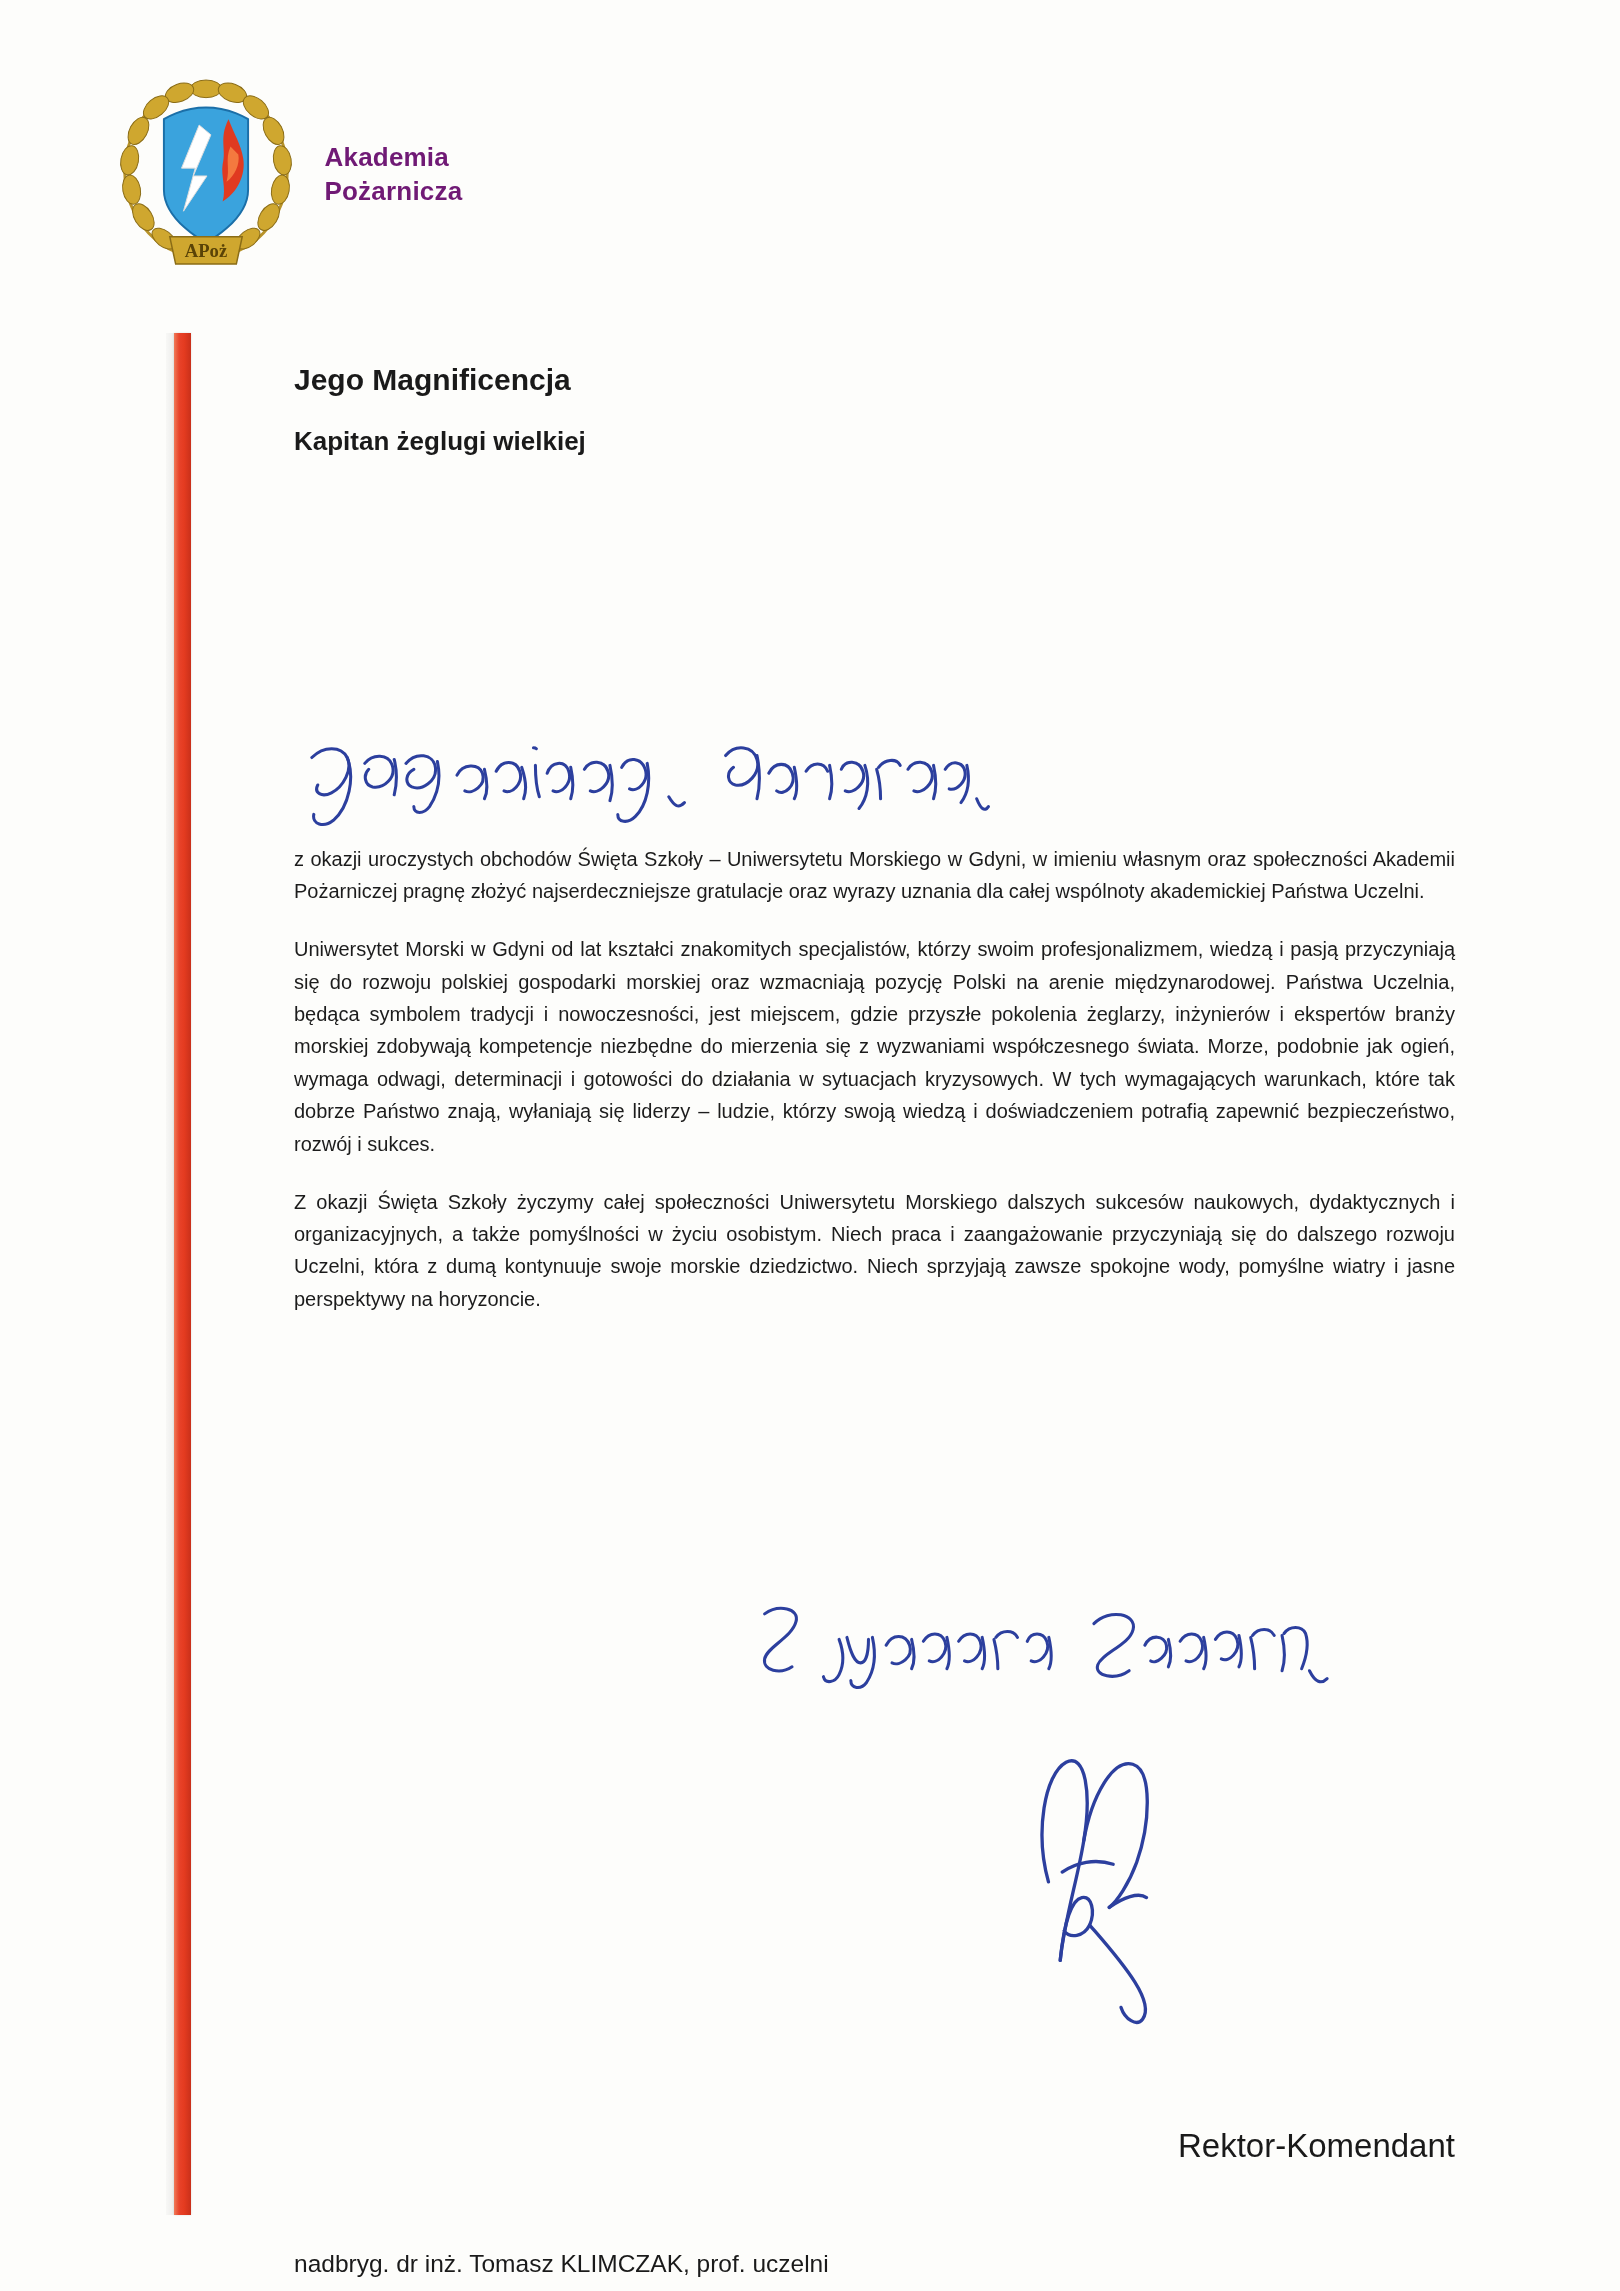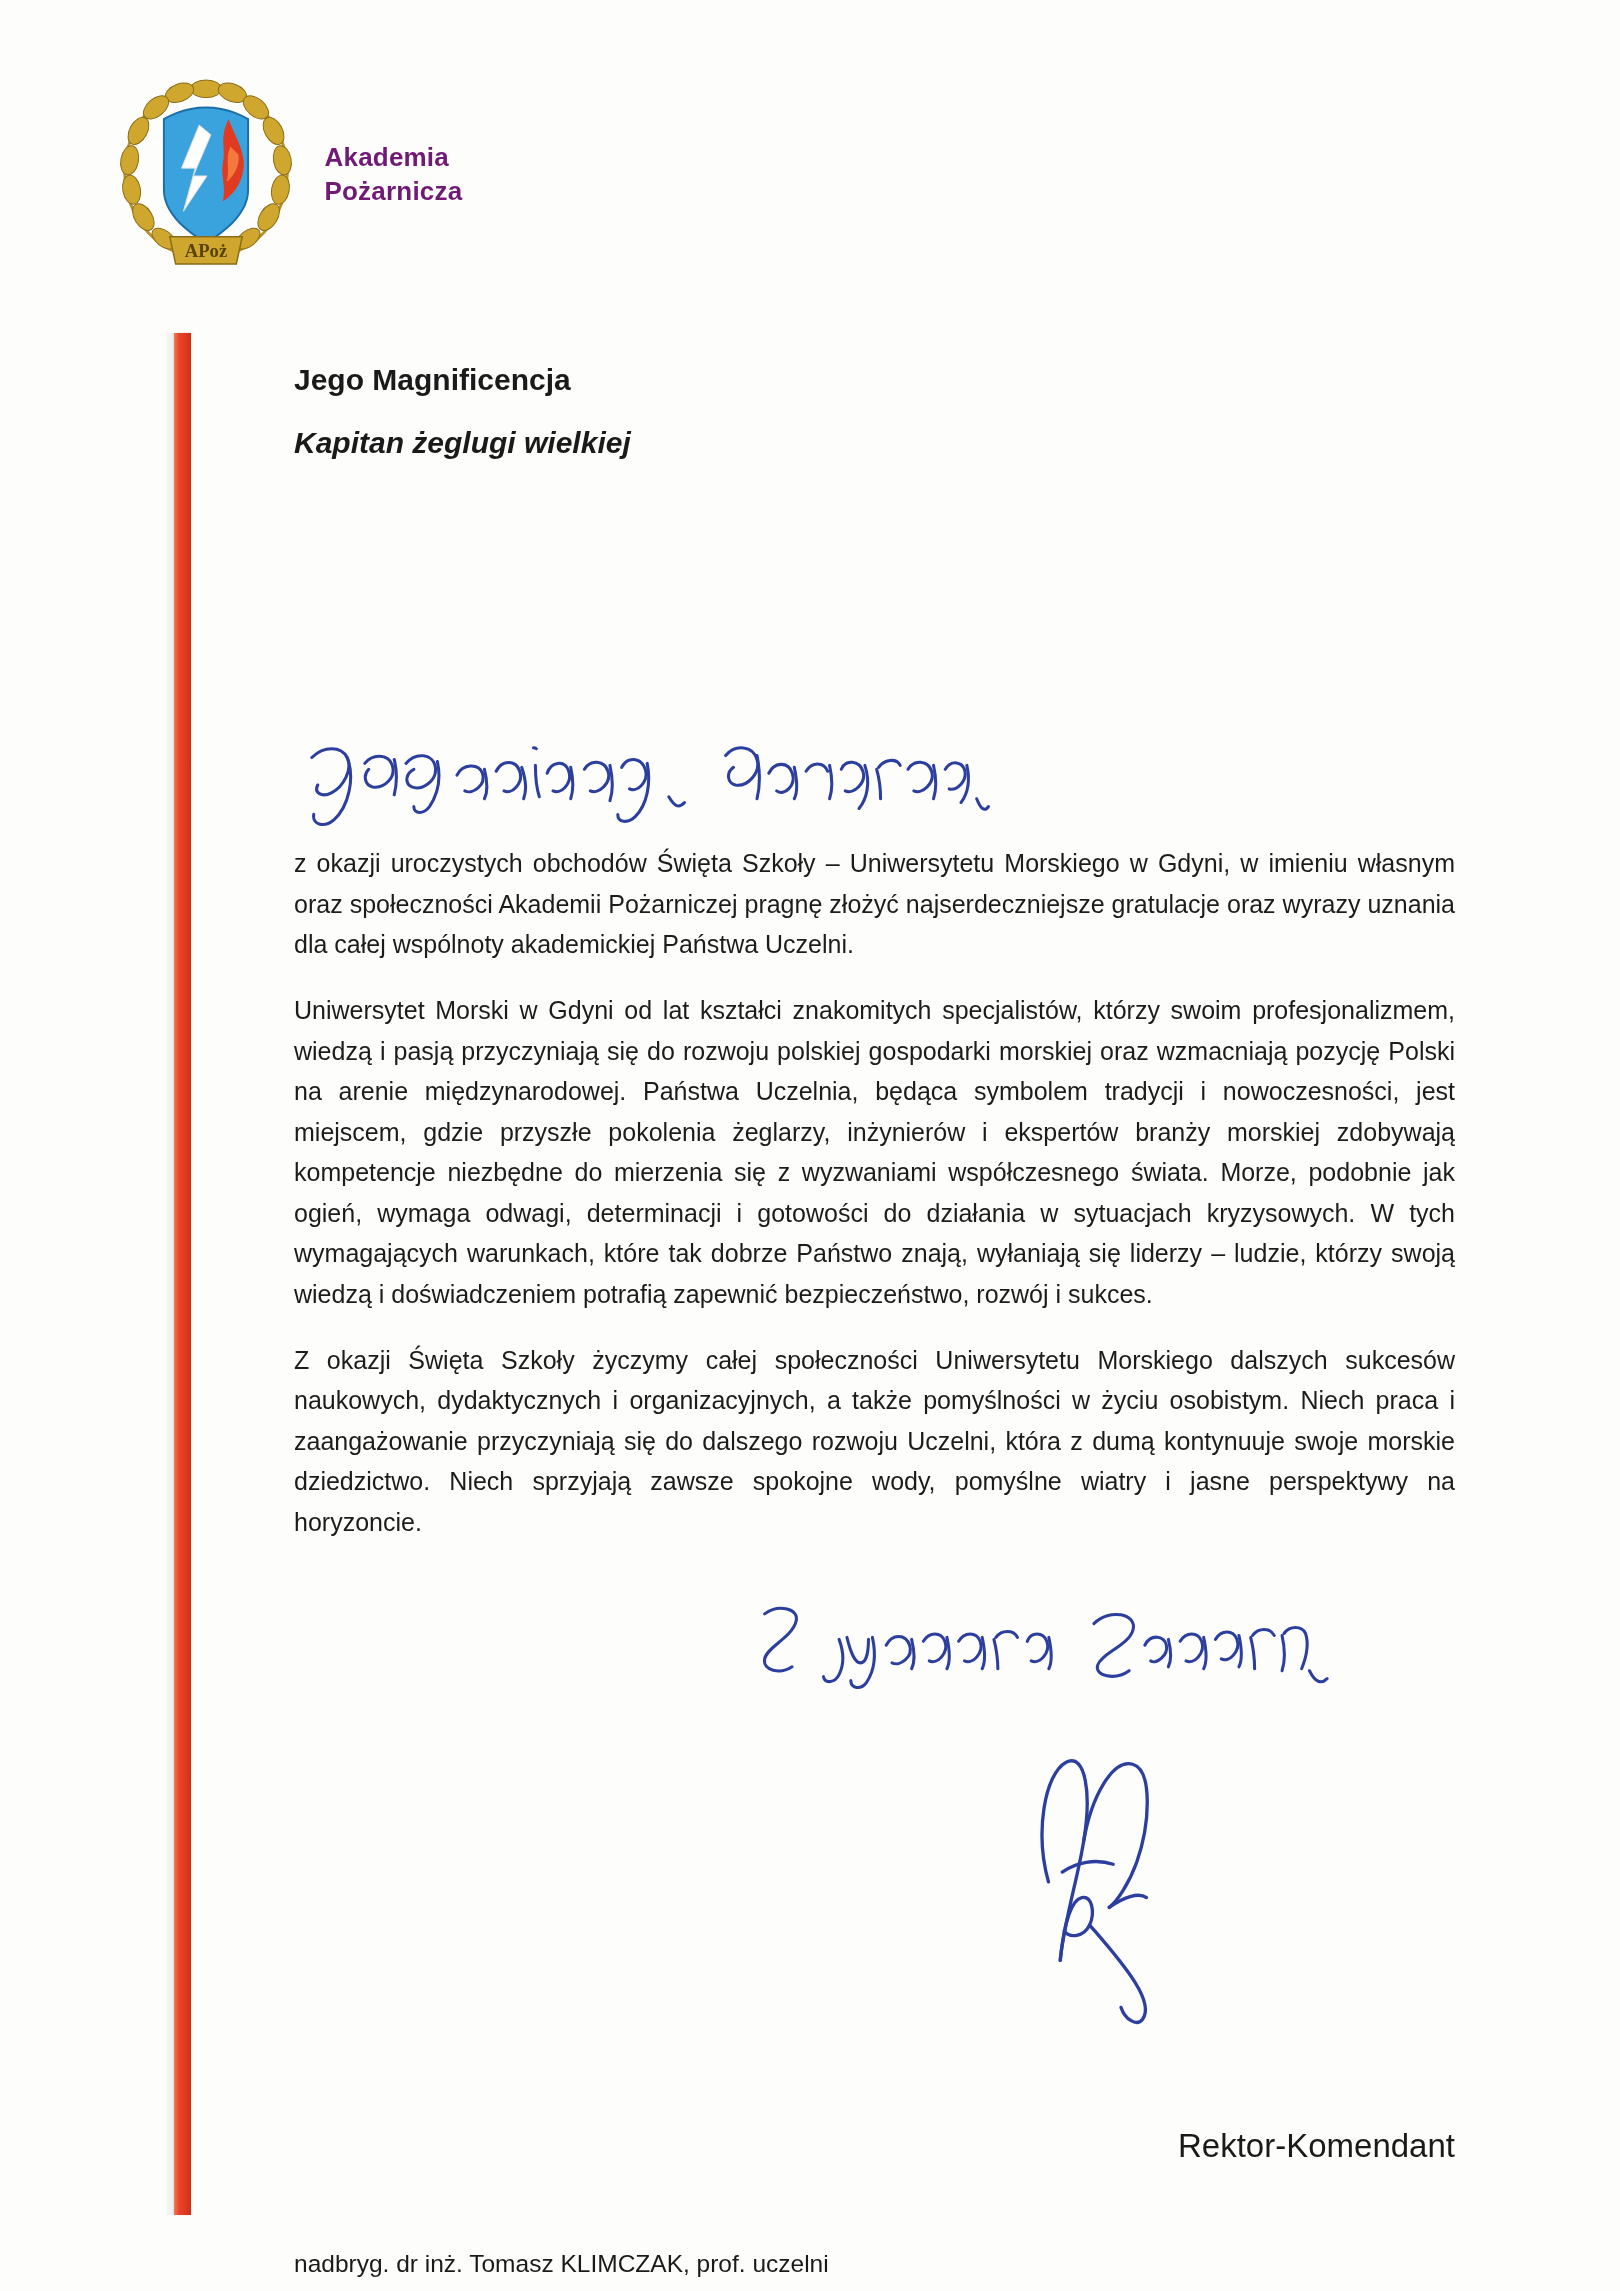--- a/index.html
+++ b/index.html
@@ -77,23 +77,22 @@
   }
   .addressee .line-1 {
     font-size: 30px;
     margin-bottom: 29px;
   }
   .addressee .line-2 {
     font-size: 30px;
     margin-bottom: 7.8px;
   }
   .addressee .line-3 {
-    font-size: 30px;
+    font-size: 26px;
     margin-bottom: 42px;
-    font-style: italic;
   }
   .addressee .line-4 {
     font-size: 26.5px;
     margin-bottom: 5.9px;
   }
   .addressee .line-5 {
     font-size: 26.5px;
   }
 
   
@@ -118,21 +117,21 @@
     width: 206px;
     height: 304px;
   }
 
   
   .body-text {
     position: absolute;
     left: 294px;
     top: 843px;
     width: 1161px;
-    font-size: 25px;
+    font-size: 20px;
     line-height: 1.62;
     text-align: justify;
     color: #1c1c1c;
   }
   .body-text p {
     margin: 0 0 25.5px 0;
   }
 
   
   .sign-role {

